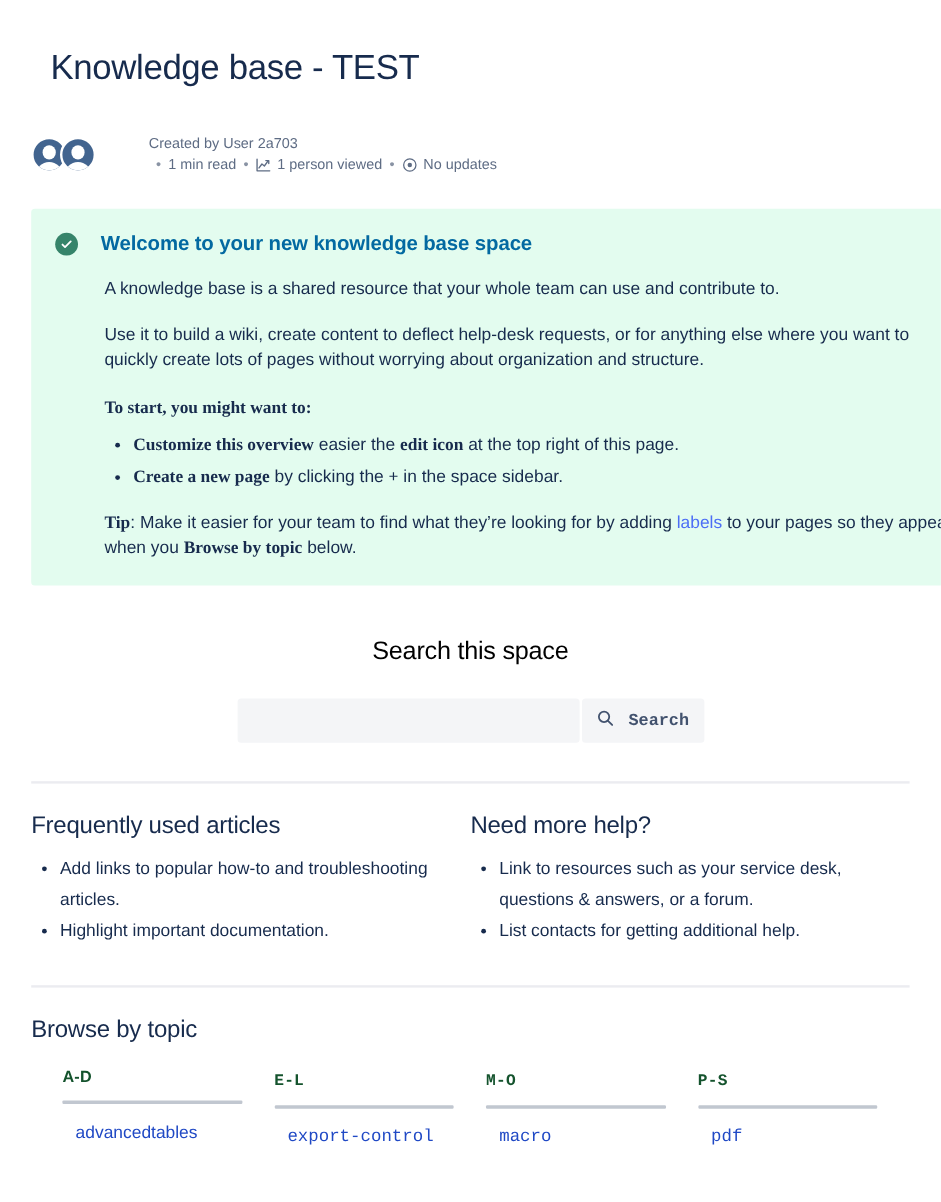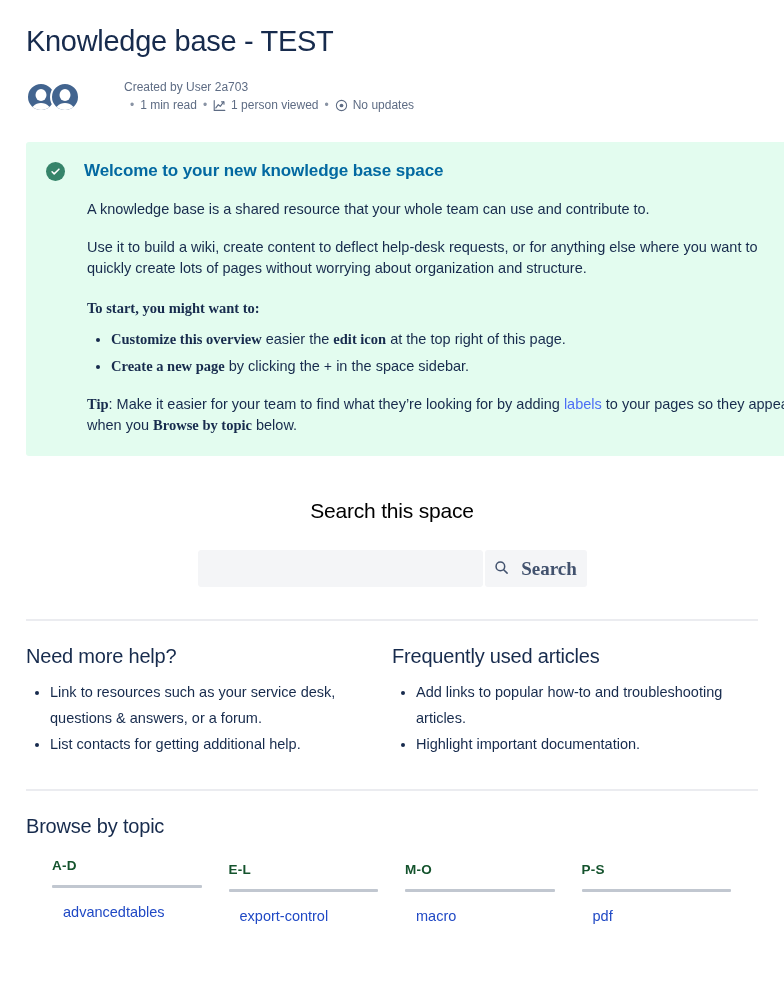--- a/index.html
+++ b/index.html
@@ -18,21 +18,21 @@
   }
 
   .page {
     position: relative;
     width: 784px;
     padding: 0;
   }
 
   
   .page-title {
-    margin: 0;
+    margin: 16px;
     padding: 24px 26px 0 26px;
     font-size: 29px;
     line-height: 34px;
     font-weight: 500;
     letter-spacing: -0.3px;
     color: #172b4d;
   }
 
   .byline {
     display: flex;
@@ -187,22 +187,22 @@
     width: 102px;
     height: 37px;
     background: #f4f5f7;
     border: none;
     border-radius: 3px;
     display: flex;
     align-items: center;
     justify-content: center;
     gap: 12px;
     cursor: pointer;
-    font-family: Liberation Serif, serif;
-    font-size: 19px;
+    font-family: Liberation Mono, monospace;
+    font-size: 14px;
     font-weight: bold;
     color: #42526e;
   }
 
   
   .divider {
     height: 2px;
     background: #ebecf0;
     margin: 32px 26px 0 26px;
     border: none;
@@ -245,21 +245,21 @@
     font-weight: 500;
     color: #172b4d;
     letter-spacing: -0.2px;
   }
   .topic-cols {
     display: flex;
     margin-top: 18px;
     padding-left: 26px;
   }
   .topic-col { width: 158px; margin-right: 27px; }
-  .topic-col.offset { padding-top: 4px; }
+  .topic-col.offset { padding-top: 4px; font-family: Liberation Mono, monospace; }
   .topic-col h4 {
     margin: 0;
     font-size: 13.5px;
     line-height: 18px;
     font-weight: bold;
     color: #14532d;
     letter-spacing: 0.2px;
   }
   .topic-rule {
     height: 3px;
@@ -356,31 +356,31 @@
         </span>
         <span>Search</span>
       </button>
     </div>
   </div>
 
   <hr class="divider">
 
   <div class="two-col">
     <div class="col">
+      <h3>Frequently used articles</h3>
+      <ul>
+        <li>Add links to popular how-to and troubleshooting articles.</li>
+        <li>Highlight important documentation.</li>
+      </ul>
+    </div>
+    <div class="col">
       <h3>Need more help?</h3>
       <ul>
         <li>Link to resources such as your service desk, questions &amp; answers, or a forum.</li>
         <li>List contacts for getting additional help.</li>
-      </ul>
-    </div>
-    <div class="col">
-      <h3>Frequently used articles</h3>
-      <ul>
-        <li>Add links to popular how-to and troubleshooting articles.</li>
-        <li>Highlight important documentation.</li>
       </ul>
     </div>
   </div>
 
   <hr class="divider">
 
   <div class="browse">
     <h3>Browse by topic</h3>
     <div class="topic-cols">
       <div class="topic-col">

